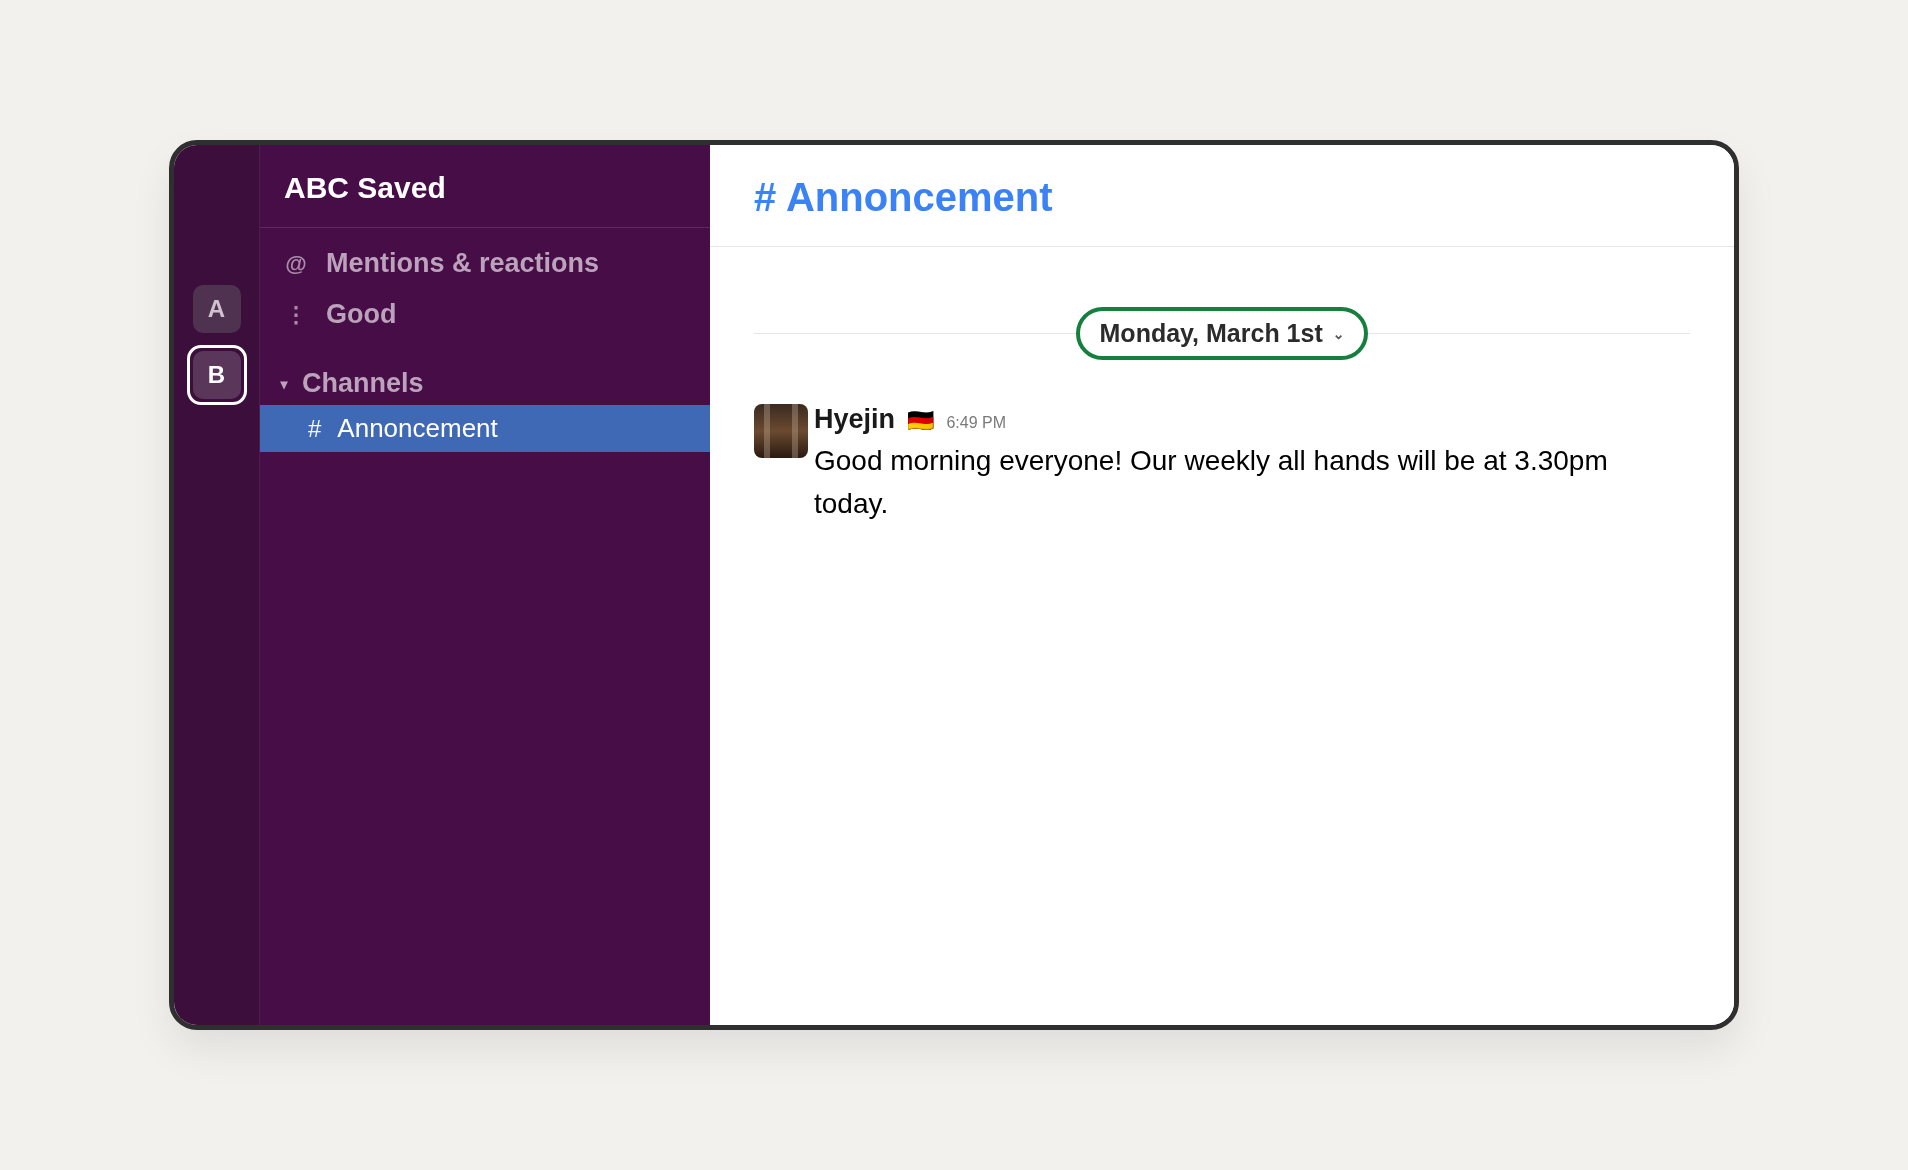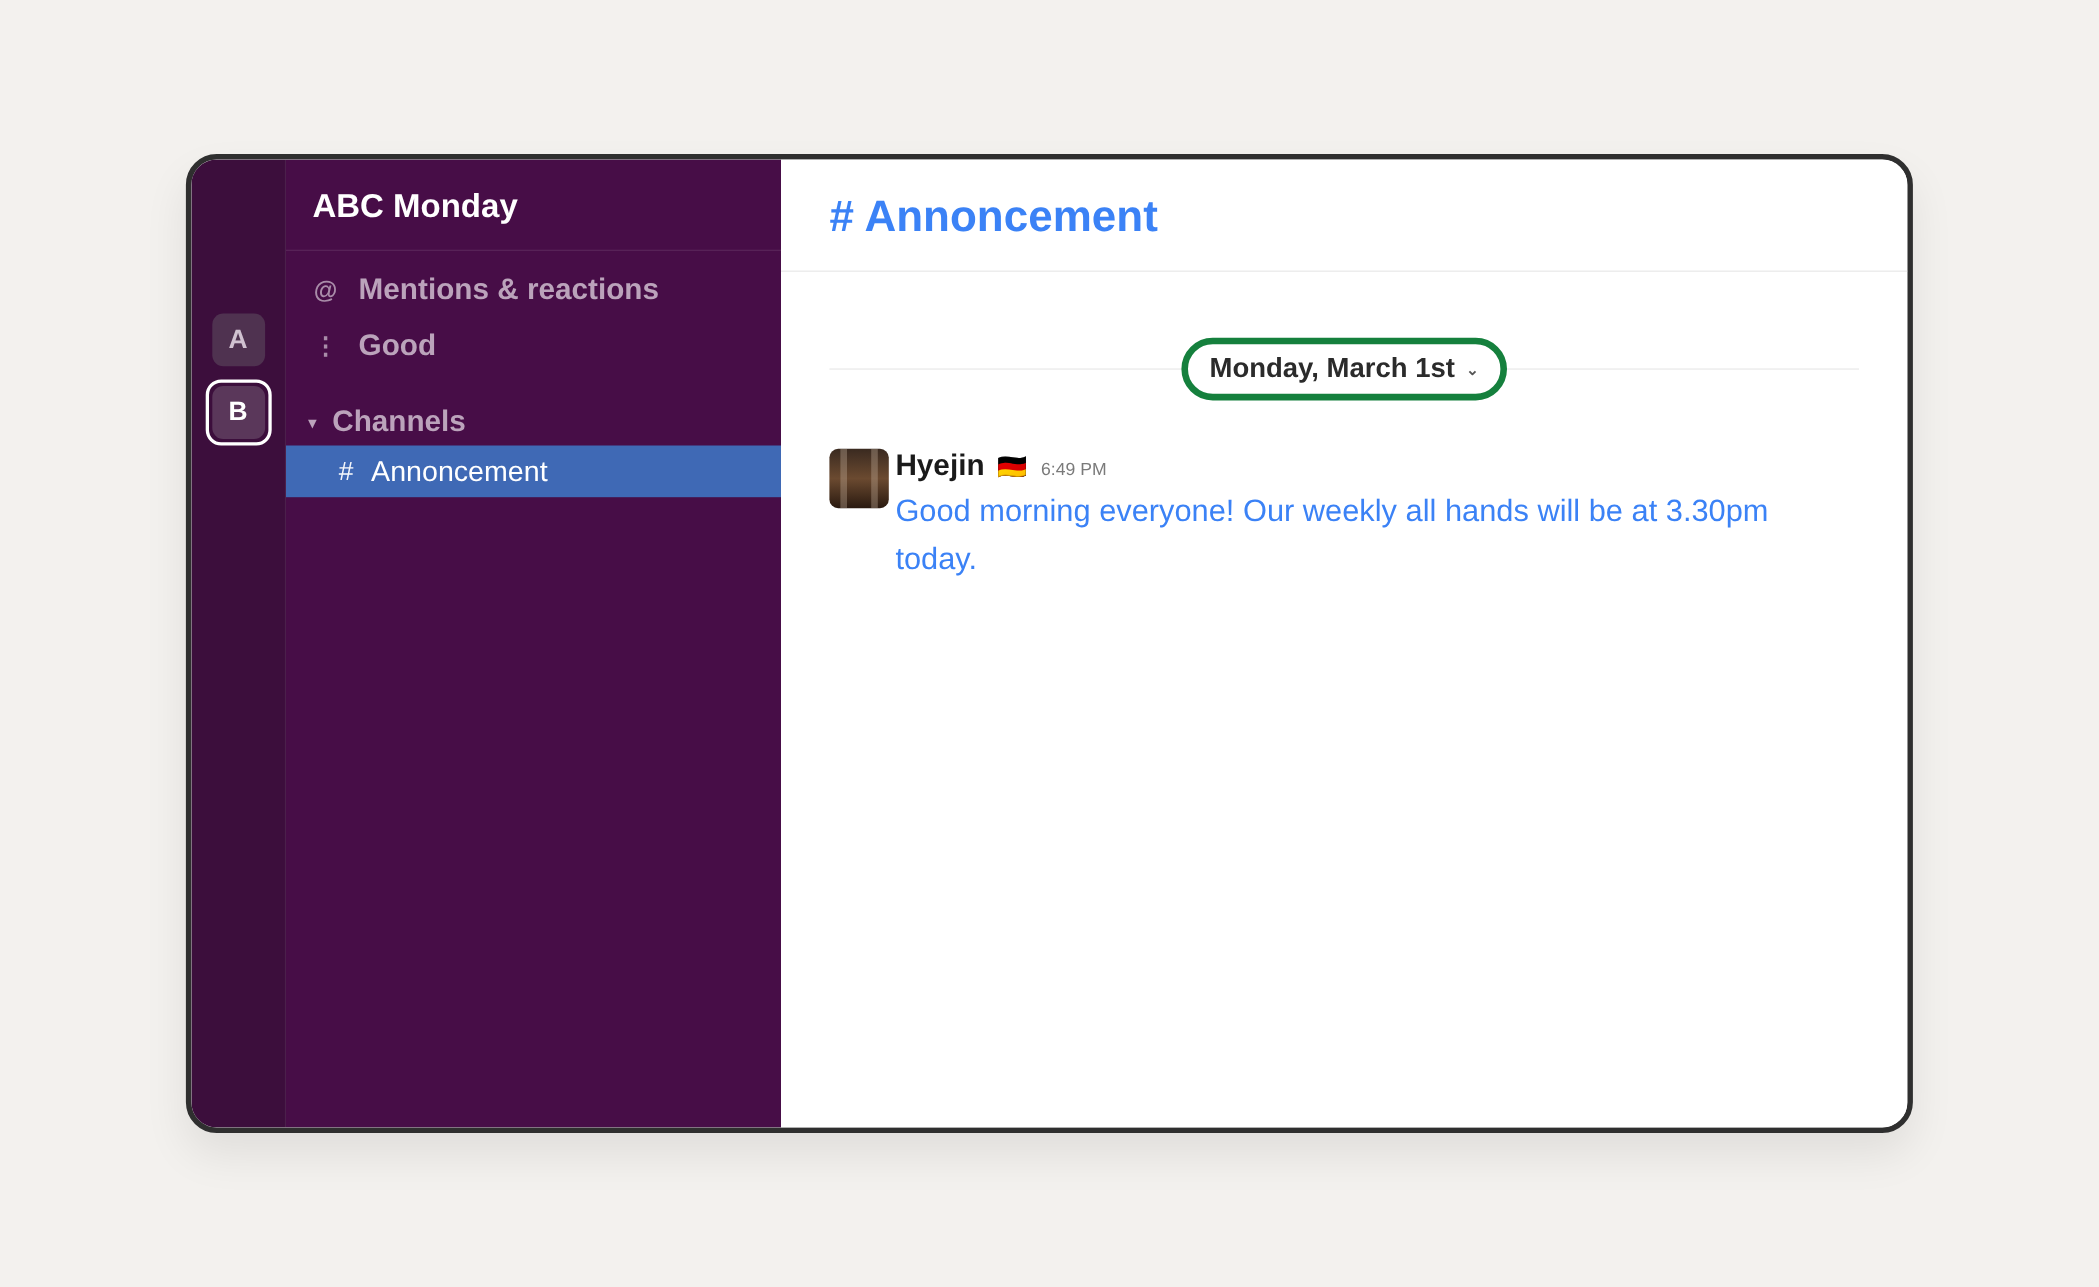--- a/index.html
+++ b/index.html
@@ -158,21 +158,21 @@
   }
   .divider-line {
     position: absolute;
     left: 0; right: 0;
     height: 1px;
     background: #e6e6e6;
   }
   .date-pill {
     position: relative;
     background: #fff;
-    border: 6px solid #15803d;
+    border: 4px solid #15803d;
     border-radius: 999px;
     padding: 8px 20px;
     font-size: 25px;
     font-weight: 700;
     color: #2b2b2b;
     display: flex;
     align-items: center;
     gap: 10px;
     cursor: pointer;
   }
@@ -214,42 +214,42 @@
   }
   .flag {
     font-size: 22px;
   }
   .time {
     font-size: 16px;
     color: #7a7a7a;
   }
   .msg-text {
     font-size: 28px;
-    color: #3b82f6;
+    color: #000000;
     line-height: 1.55;
     max-width: 820px;
   }
 </style>
 </head>
 <body>
 
 <div class="window">
 
   <div class="rail">
     <div class="ws-btn inactive">
       <span class="ws-label">A</span>
     </div>
     <div class="ws-btn active">
       <span class="ws-label">B</span>
     </div>
   </div>
 
   <div class="sidebar">
     <div class="sb-header">
-      <div class="sb-title">ABC Monday</div>
+      <div class="sb-title">ABC Saved</div>
     </div>
     <div class="sb-nav">
       <div class="nav-item">
         <span class="nav-icon">@</span>
         <span>Mentions &amp; reactions</span>
       </div>
       <div class="nav-item">
         <span class="nav-icon">⋮</span>
         <span>Good</span>
       </div>

